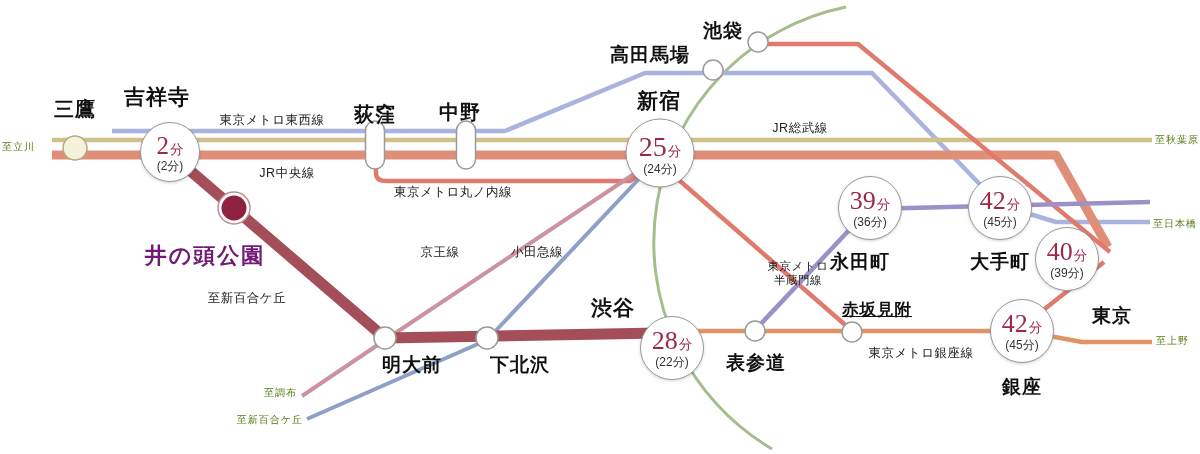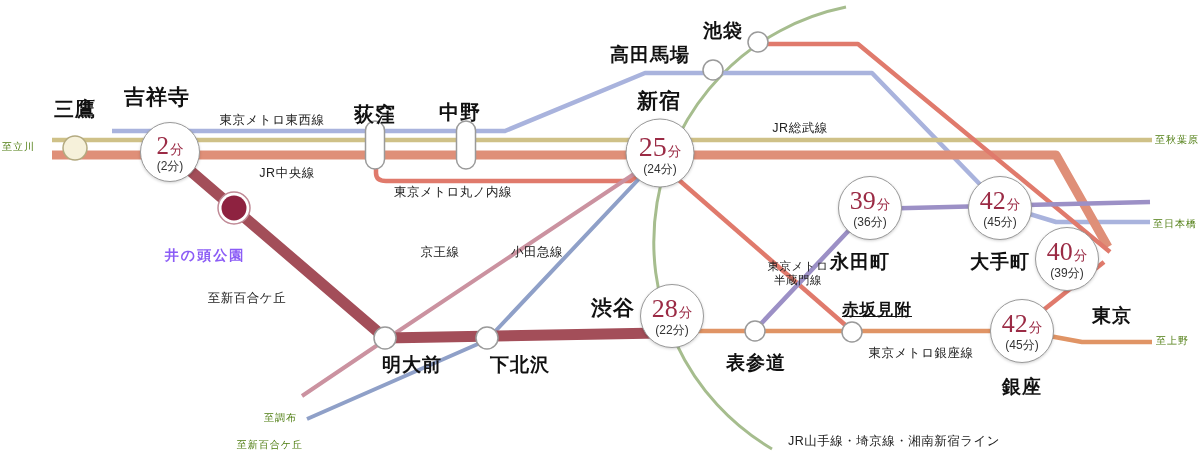--- a/index.html
+++ b/index.html
@@ -2,28 +2,28 @@
 <html><head>
 <meta charset="utf-8">
 <style>
   html,body{margin:0;padding:0;background:#fff;}
   .stage{position:relative;width:1200px;height:454px;background:#fff;overflow:hidden;
          font-family:"Liberation Sans",sans-serif;}
   .stage svg{position:absolute;left:0;top:0;z-index:0;}
 
   .lbl{position:absolute;z-index:2;white-space:nowrap;transform:translate(-50%,-50%);color:#1c1c1c;}
   .lbl-left{transform:translate(0,-50%);}
-  .lbl-right{transform:translate(-100%,-50%);margin-top:25px;}
+  .lbl-right{transform:translate(-100%,-50%);}
 
   .sname{font-size:19px;font-weight:700;letter-spacing:1px;color:#111;}
   .f22{font-size:20px;} .f21{font-size:21px;} .f20{font-size:20px;} .f17{font-size:16.5px;text-decoration:underline;}
   .lname{font-size:12.5px;color:#222;letter-spacing:0.5px;}
   .f11{font-size:11.5px;margin-top:44px;}
   .ename{font-size:10px;color:#4d7c0f;letter-spacing:1px;}
-  .home-name{font-size:14px;font-weight:700;color:#8b5cf6;letter-spacing:2px;}
+  .home-name{font-size:22px;font-weight:700;color:#701a75;letter-spacing:2px;}
 
   .badge{position:absolute;z-index:3;transform:translate(-50%,-50%);
          width:62px;height:62px;border-radius:50%;background:#fff;
          border:1.5px solid #9a9a9a;box-shadow:0 1px 3px rgba(0,0,0,.18);
          display:flex;flex-direction:column;align-items:center;justify-content:center;}
   .badge-sm{width:58px;height:58px;}
   .badge-lg{width:67px;height:67px;}
   .trow{display:flex;align-items:baseline;line-height:1;}
   .badge .num{font-family:"Liberation Serif",serif;font-size:26px;color:#9b2b45;}
   .badge-lg .num{font-size:28px;}
@@ -87,21 +87,21 @@
   </div>
 
   <div class="badge badge-lg" style="left:660px;top:153px">
     <div class="trow">
       <span class="num">25</span>
       <span class="unit">分</span>
     </div>
     <div class="alt">(24分)</div>
   </div>
 
-  <div class="badge" style="left:672px;top:316px">
+  <div class="badge" style="left:672px;top:348px">
     <div class="trow">
       <span class="num">28</span>
       <span class="unit">分</span>
     </div>
     <div class="alt">(22分)</div>
   </div>
 
   <div class="badge" style="left:870px;top:208px">
     <div class="trow">
       <span class="num">39</span>
@@ -155,21 +155,20 @@
   <div class="lbl lname" style="left:272px;top:120px">東京メトロ東西線</div>
   <div class="lbl lname" style="left:287px;top:173px">JR中央線</div>
   <div class="lbl lname" style="left:453px;top:192px">東京メトロ丸ノ内線</div>
   <div class="lbl lname" style="left:800px;top:128px">JR総武線</div>
   <div class="lbl lname" style="left:440px;top:252px">京王線</div>
   <div class="lbl lname" style="left:537px;top:252px">小田急線</div>
   <div class="lbl lname" style="left:247px;top:298px">至新百合ケ丘</div>
   <div class="lbl lname f11" style="left:798px;top:222px">東京メトロ</div>
   <div class="lbl lname f11" style="left:798px;top:236px">半蔵門線</div>
   <div class="lbl lname" style="left:921px;top:353px">東京メトロ銀座線</div>
-  <div class="lbl lname" style="left:894px;top:441px">JR山手線・埼京線・湘南新宿ライン</div>
 
   <div class="lbl lbl-left ename" style="left:2px;top:147px">至立川</div>
   <div class="lbl lbl-left ename" style="left:1155px;top:140px">至秋葉原</div>
   <div class="lbl lbl-left ename" style="left:1203px;top:203px">至押上</div>
   <div class="lbl lbl-left ename" style="left:1153px;top:224px">至日本橋</div>
   <div class="lbl lbl-left ename" style="left:1156px;top:341px">至上野</div>
   <div class="lbl lbl-right ename" style="left:297px;top:393px">至調布</div>
   <div class="lbl lbl-right ename" style="left:303px;top:420px">至新百合ケ丘</div>
 
 </div>

